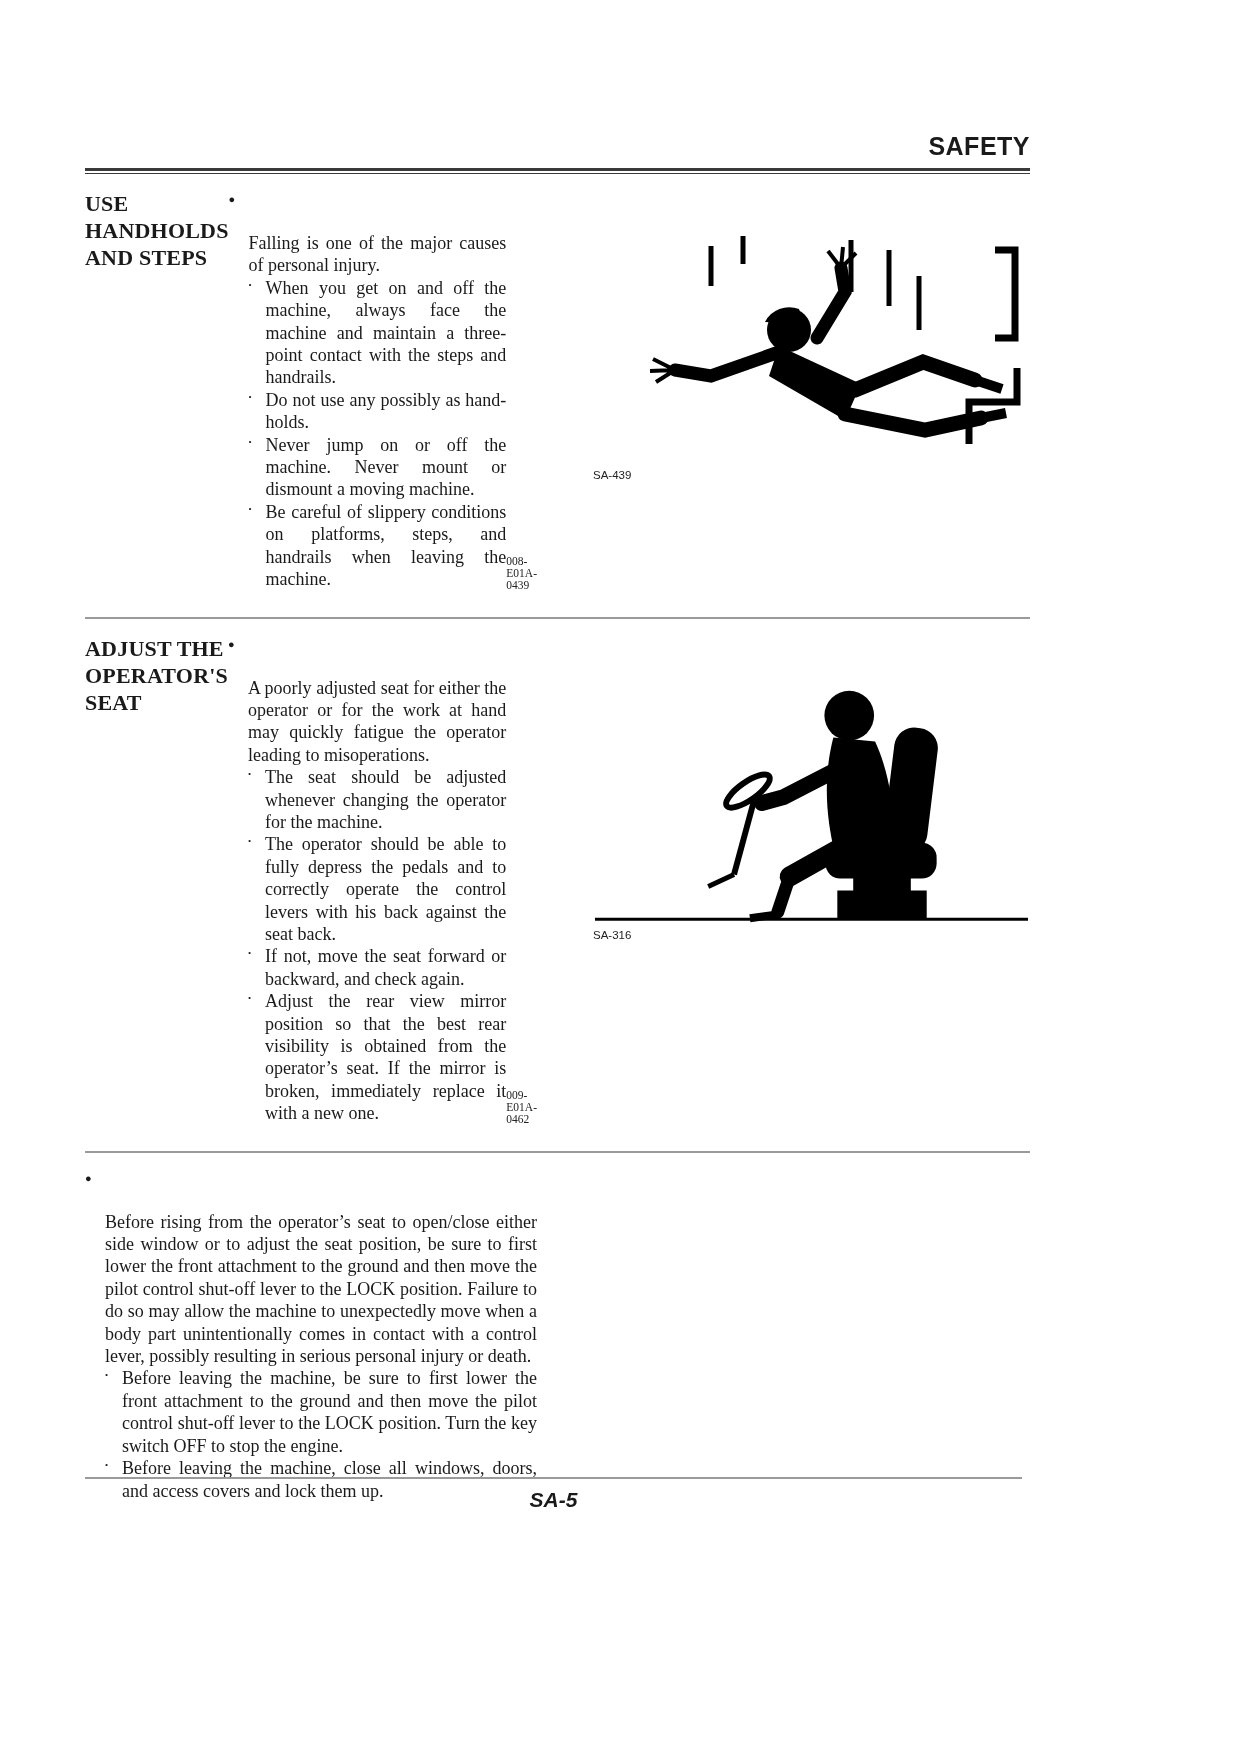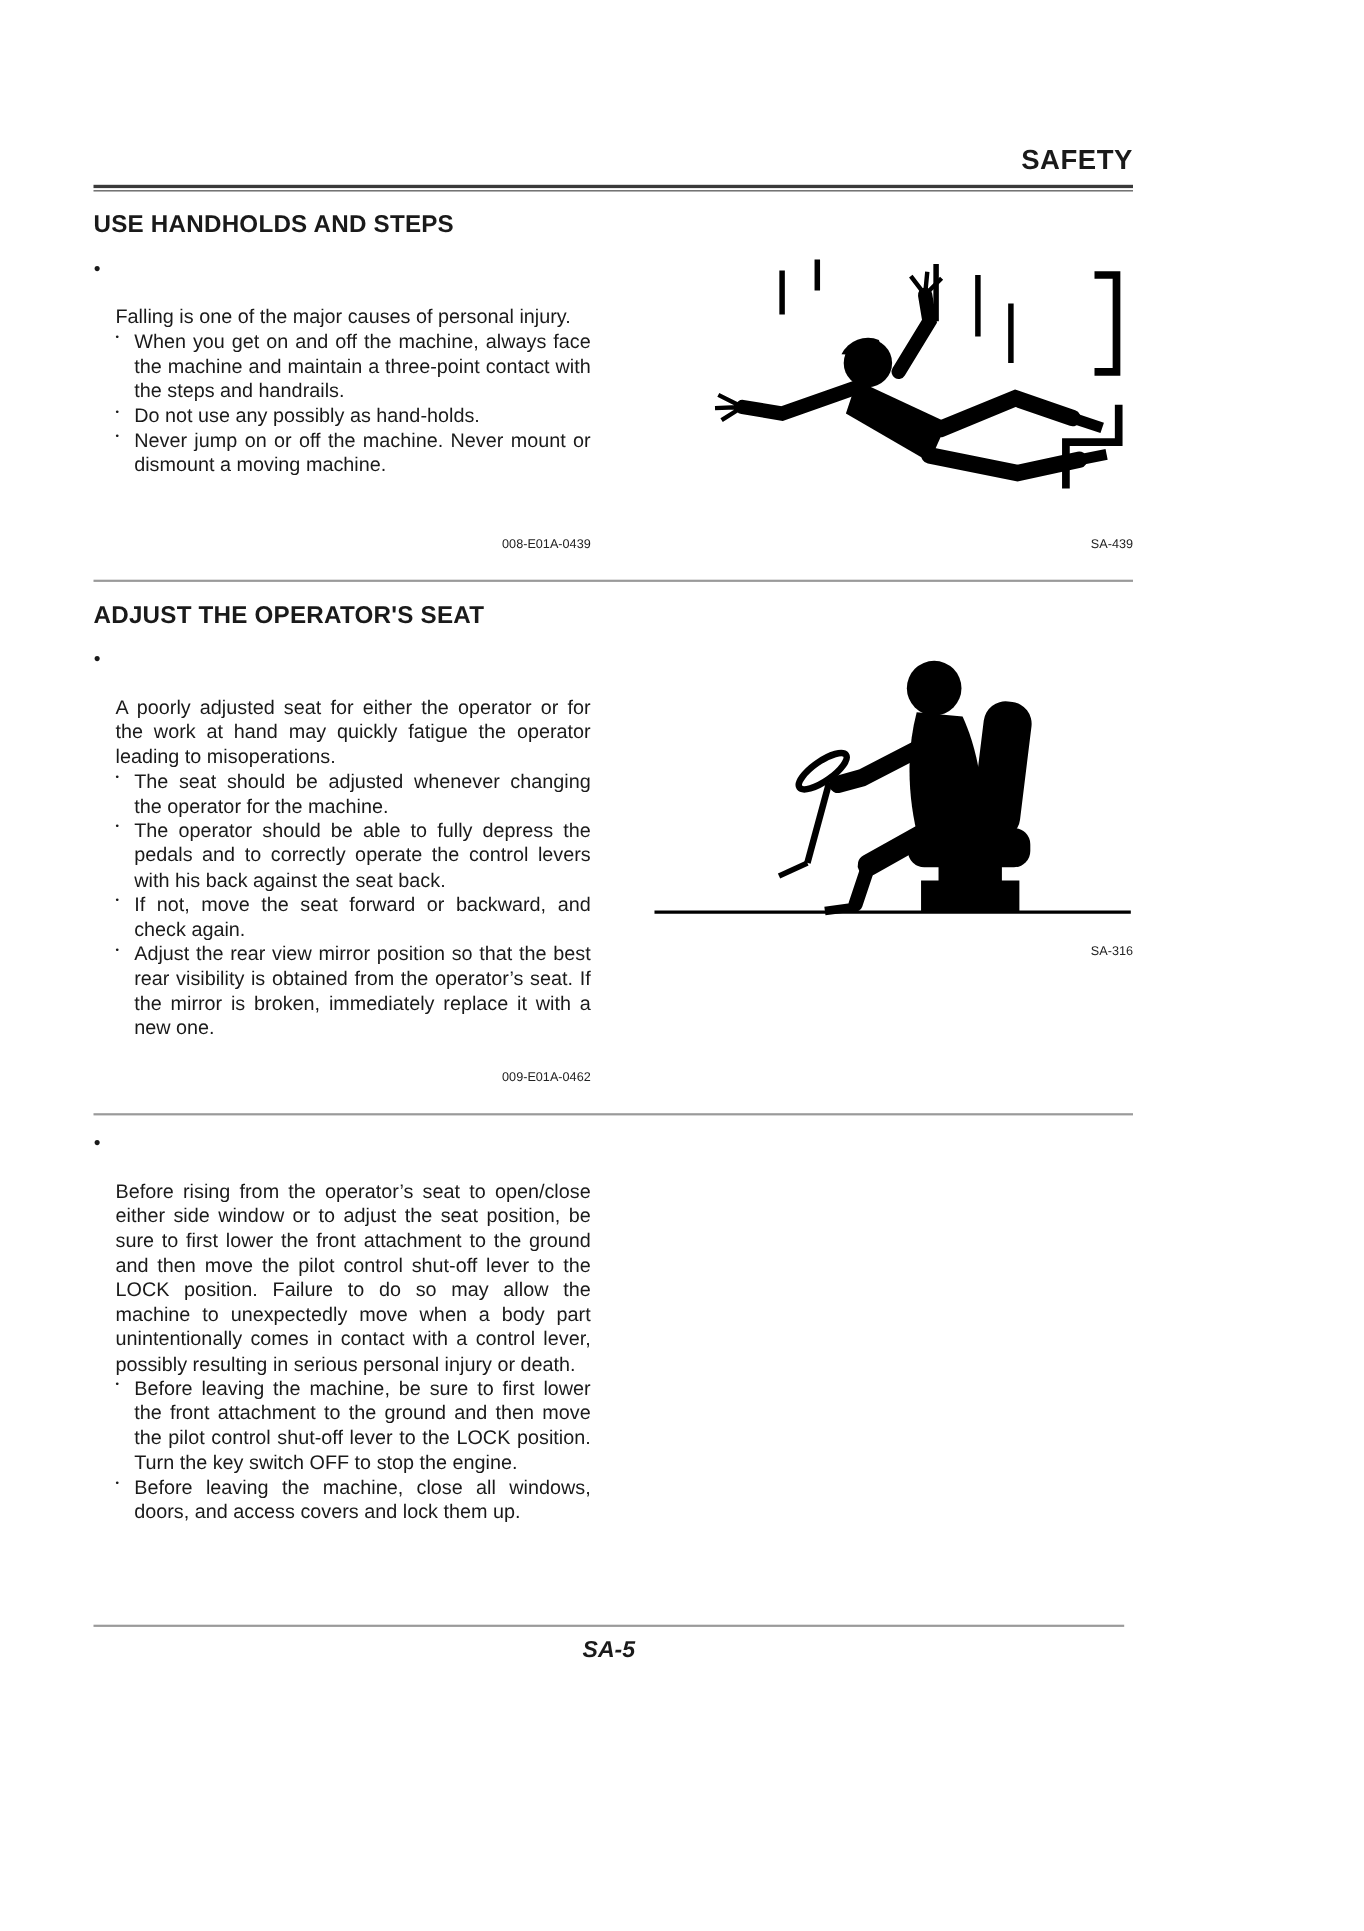--- a/index.html
+++ b/index.html
@@ -31,23 +31,23 @@
   .sec { margin-top:16px; }
   .sec-title {
     font-size:22px;
     font-weight:bold;
     letter-spacing:0.2px;
     max-width:462px;
     margin-bottom:18px;
     line-height:27px;
   }
   .sec-row { display:flex; align-items:stretch; }
-  .text-col { width:452px; flex:none; display:flex; flex-direction:column; }
+  .text-col { width:452px; flex:none; display:flex; flex-direction:row;font-family:Liberation Serif, serif; }
   .fig-col { width:437px; flex:none; margin-left:auto; padding-top:44px; display:flex; flex-direction:column; }
-  .fig-cap { margin-top:20px; text-align:right; font-size:11.5px; color:#222; }
+  .fig-cap { margin-top:0; text-align:left; font-size:11.5px; color:#222; }
   .code {
     margin-top:auto;
     padding-top:28px;
     align-self:flex-end;
     font-size:11.5px;
     color:#222;
   }
 
   
   .bullet { display:flex; }
@@ -96,20 +96,24 @@
               <span class="sm"></span>
               <p class="st">When you get on and off the machine, always face the machine and maintain a three-point contact with the steps and handrails.</p>
             </div>
             <div class="sub">
               <span class="sm"></span>
               <p class="st">Do not use any possibly as hand-holds.</p>
             </div>
             <div class="sub">
               <span class="sm"></span>
               <p class="st">Never jump on or off the machine. Never mount or dismount a moving machine.</p>
+            </div>
+            <div class="sub">
+              <span class="sm"></span>
+              <p class="st">Be careful of slippery conditions on platforms, steps, and handrails when leaving the machine.</p>
             </div>
           </div>
         </div>
         <div class="code">008-E01A-0439</div>
       </div>
 
       <div class="fig-col">
         <svg class="fig-svg" width="437" height="235" viewBox="0 0 437 235">
 
           <g stroke="#000" stroke-width="5" fill="none">

